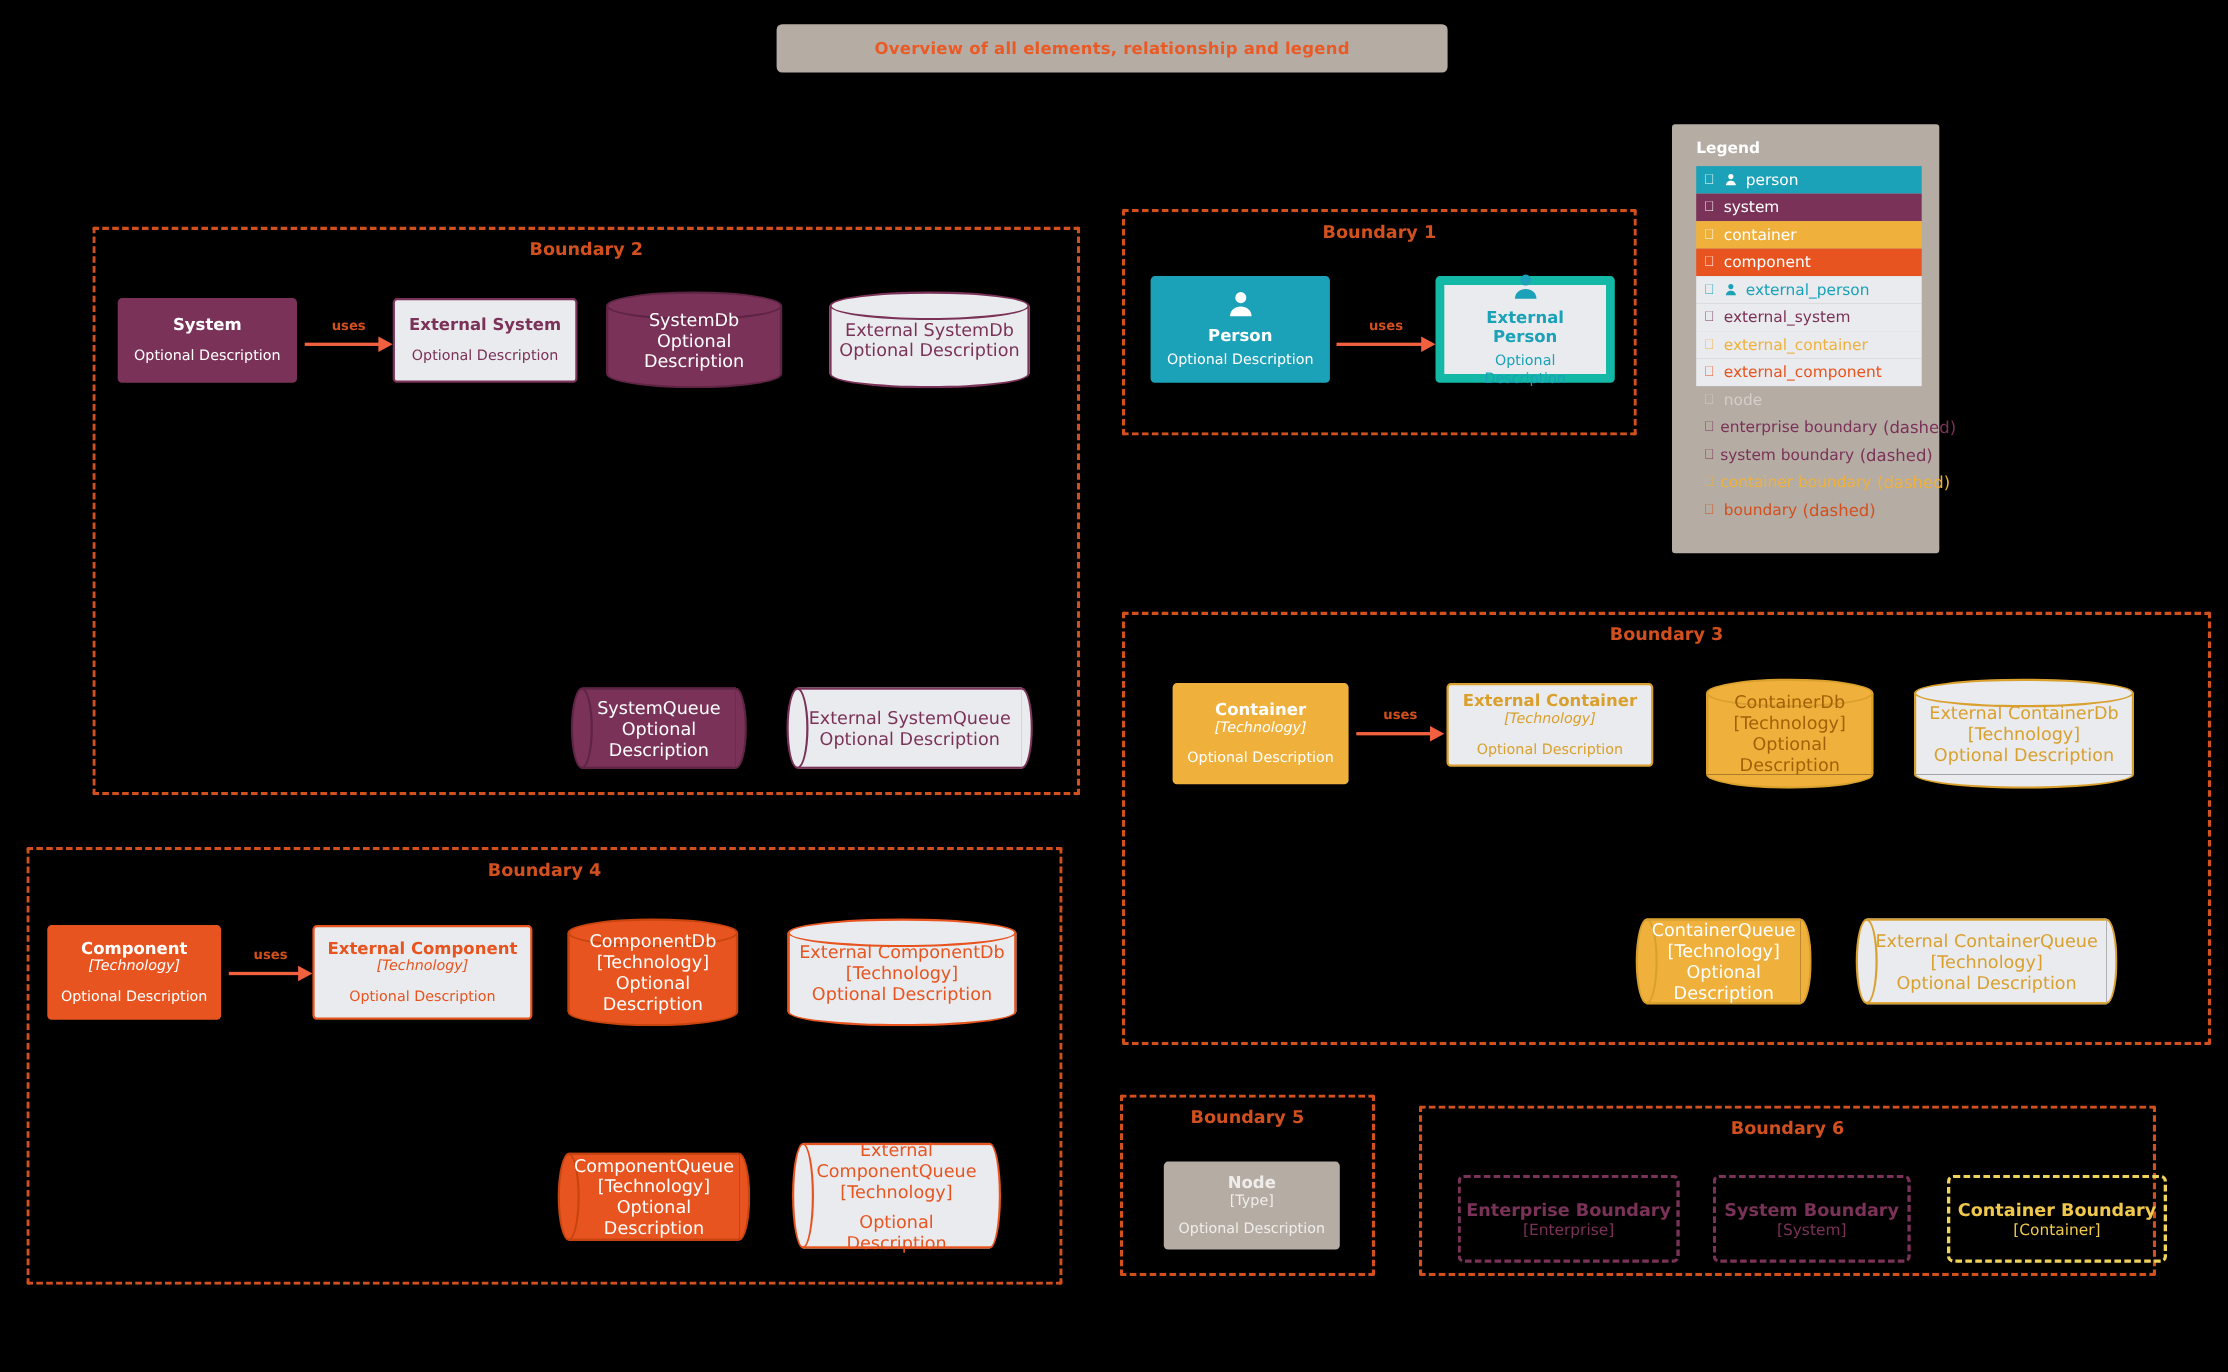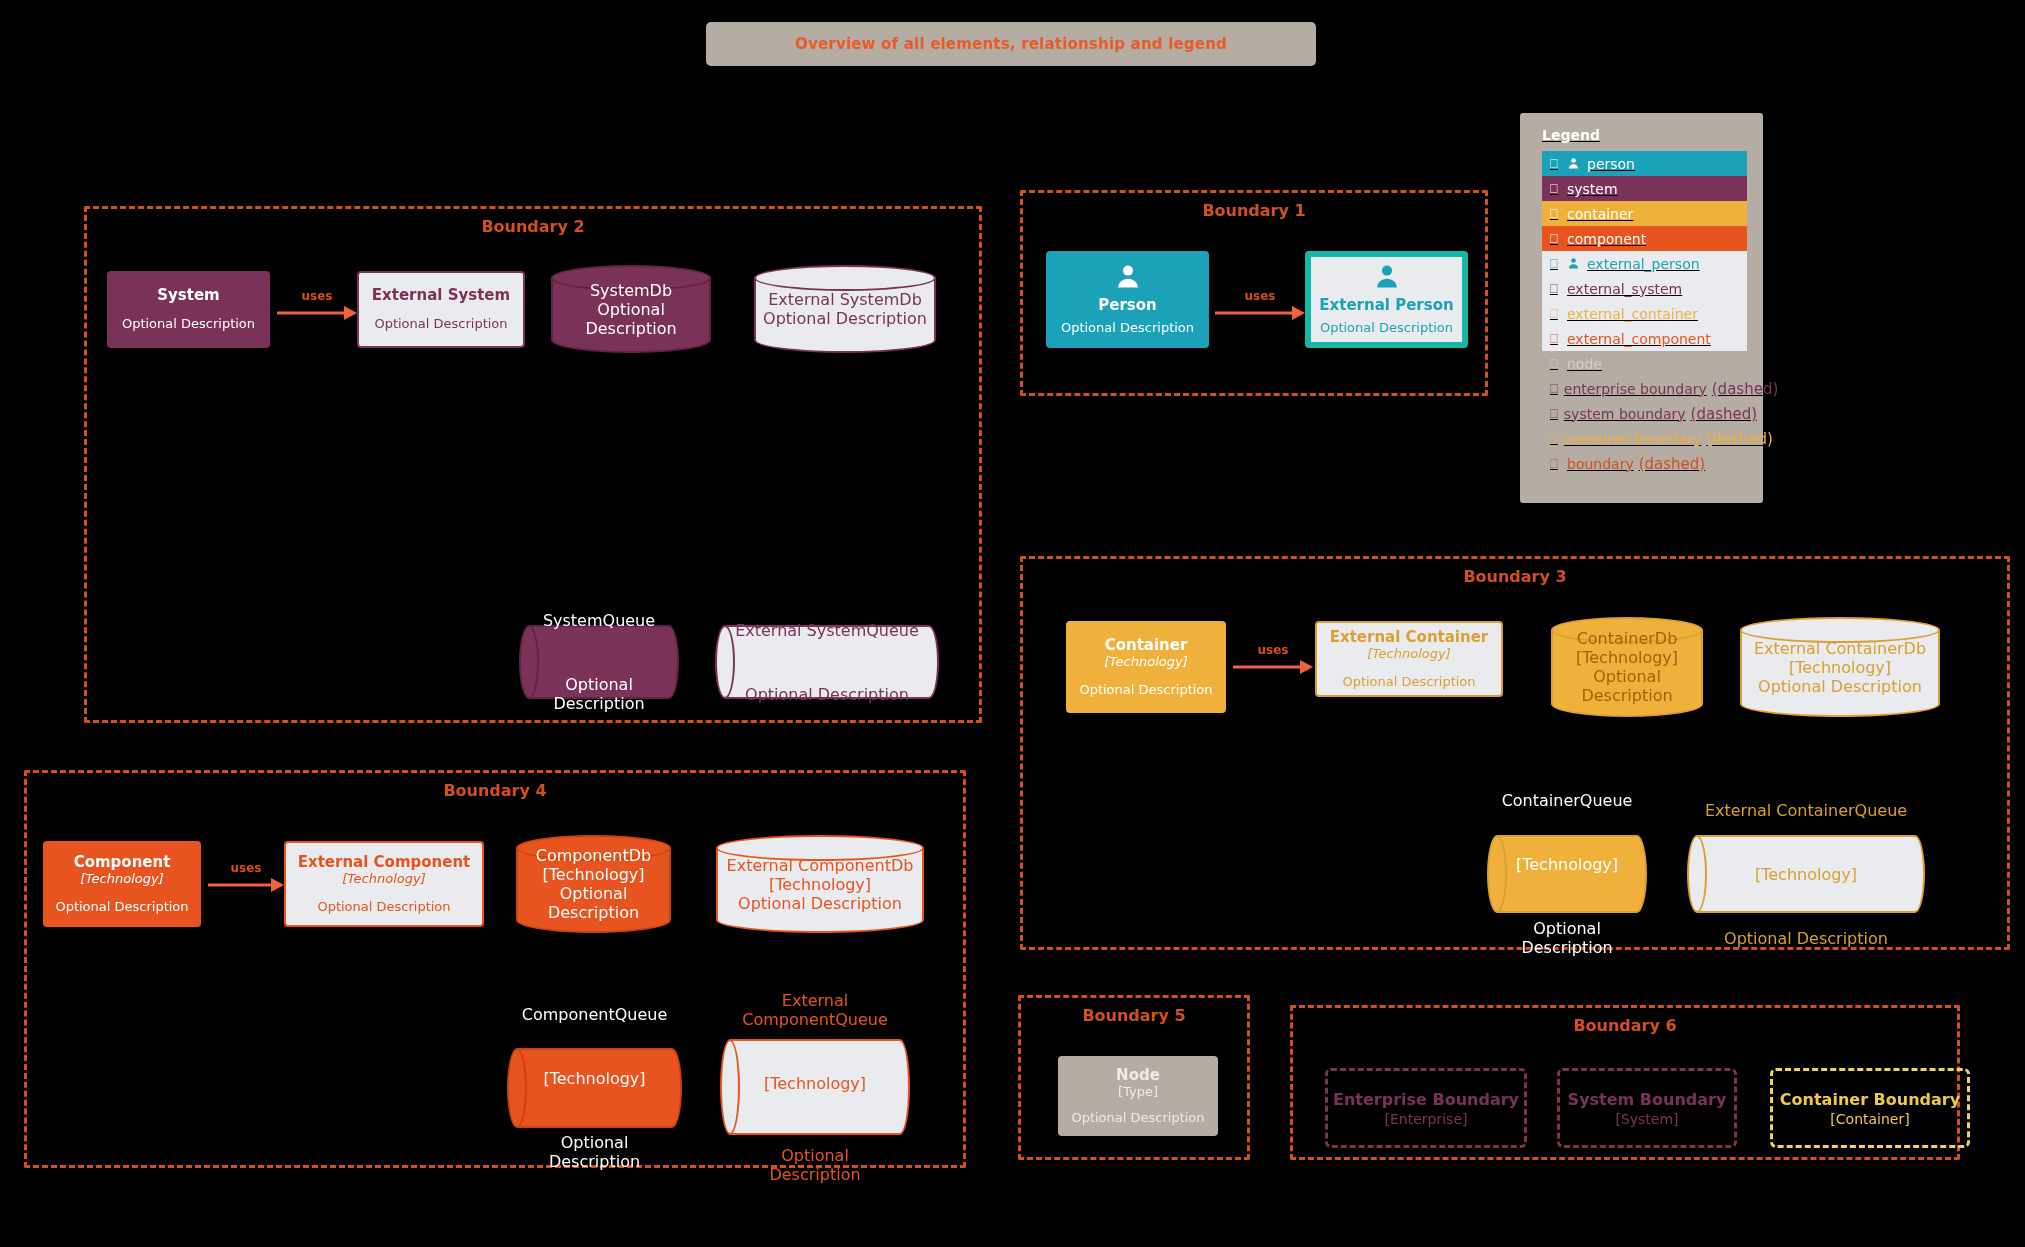--- a/index.html
+++ b/index.html
@@ -104,21 +104,20 @@
   .queue .cap-r {
     position: absolute; top: 0; bottom: 0; right: 0; width: 20px;
     border: 2px solid; border-radius: 50%;
     clip-path: inset(0 0 0 50%);
   }
   .queue .txt {
     position: absolute; left: 0; right: 0; top: 0; bottom: 0;
     display: flex; flex-direction: column;
     align-items: center; justify-content: center; text-align: center;
     padding: 4px 16px;
-    gap: 45px;
   }
 
   
   .rel { position: absolute; }
   .rel .line {
     position: absolute; left: 0; top: 50%; height: 3px;
     background: #F2613F; transform: translateY(-50%);
   }
   .rel .head {
     position: absolute; right: 0; top: 50%;
@@ -136,21 +135,20 @@
   }
 
   
   .legend {
     position: absolute; left: 1520px; top: 113px;
     width: 243px; height: 390px;
     background: #B5ACA4;
     border-radius: 3px;
     box-shadow: 2px 2px 4px rgba(0,0,0,0.5);
     padding: 14px 16px 8px 22px;
-    text-decoration: underline;
   }
   .legend .lg-title {
     color: #FFFFFF; font-size: 14px; font-weight: bold;
     margin-bottom: 8px;
   }
   .legend .rows { display: flex; flex-direction: column; }
   .lg-row {
     display: flex; align-items: center;
     height: 25px; padding-left: 8px;
     font-size: 14px; white-space: nowrap;
@@ -251,21 +249,21 @@
       <div class="name">Person</div>
       <div class="desc" style="margin-top:6px;">Optional Description</div>
     </div>
 
     <div class="rel" style="left:192px; top:113px; width:90px; height:14px;">
       <div class="rlabel">uses</div>
       <div class="line" style="width:78px;"></div>
       <div class="head"></div>
     </div>
 
-    <div class="el" style="left:282px; top:58px; width:163px; height:97px; background:#E9EBEE; color:#1BA1B8; border:6px solid #14b8a6;justify-content:space-between;">
+    <div class="el" style="left:282px; top:58px; width:163px; height:97px; background:#E9EBEE; color:#1BA1B8; border:8px solid #14b8a6;">
       <span class="avatar">
         <svg width="28" height="28" viewBox="0 0 24 24">
             <circle cx="12" cy="6.5" r="4.3" fill="#1BA1B8"></circle>
             <path d="M3.6 21c0-4.6 3.8-7.6 8.4-7.6s8.4 3 8.4 7.6z" fill="#1BA1B8"></path>
           </svg>
       </span>
       <div class="name">External Person</div>
       <div class="desc" style="margin-top:6px;">Optional Description</div>
     </div>
   </div>

